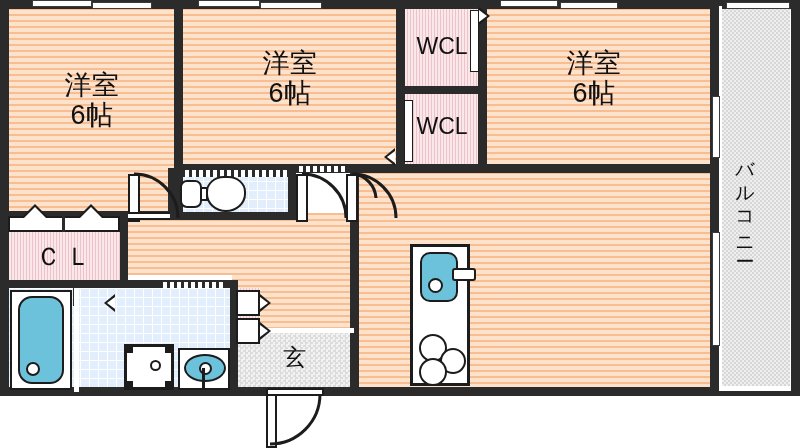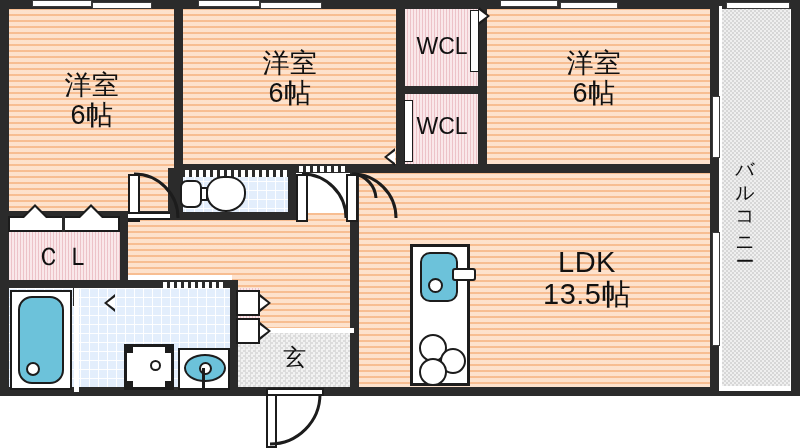--- a/index.html
+++ b/index.html
@@ -282,23 +282,19 @@
   <div class="lbl lbl-big" style="left:544px;top:48px;width:100px;">
     <div>洋室</div>
     <div>6帖</div>
   </div>
 
   <div class="lbl lbl-wcl" style="left:404px;top:34px;width:76px;">WCL</div>
   <div class="lbl lbl-wcl" style="left:404px;top:114px;width:76px;">WCL</div>
 
   <div class="lbl lbl-cl" style="left:12px;top:242px;width:108px;">ＣＬ</div>
 
-  <div class="lbl lbl-ldk" style="left:492px;top:246px;width:190px;">
-    <div>LDK</div>
-    <div>13.5帖</div>
-  </div>
 
   <div class="lbl lbl-gen" style="left:240px;top:345px;width:110px;">玄</div>
 
   <div class="lbl lbl-balc" style="left:736px;top:148px;">バルコニー</div>
 
 
 </div>
 
 </body></html>

